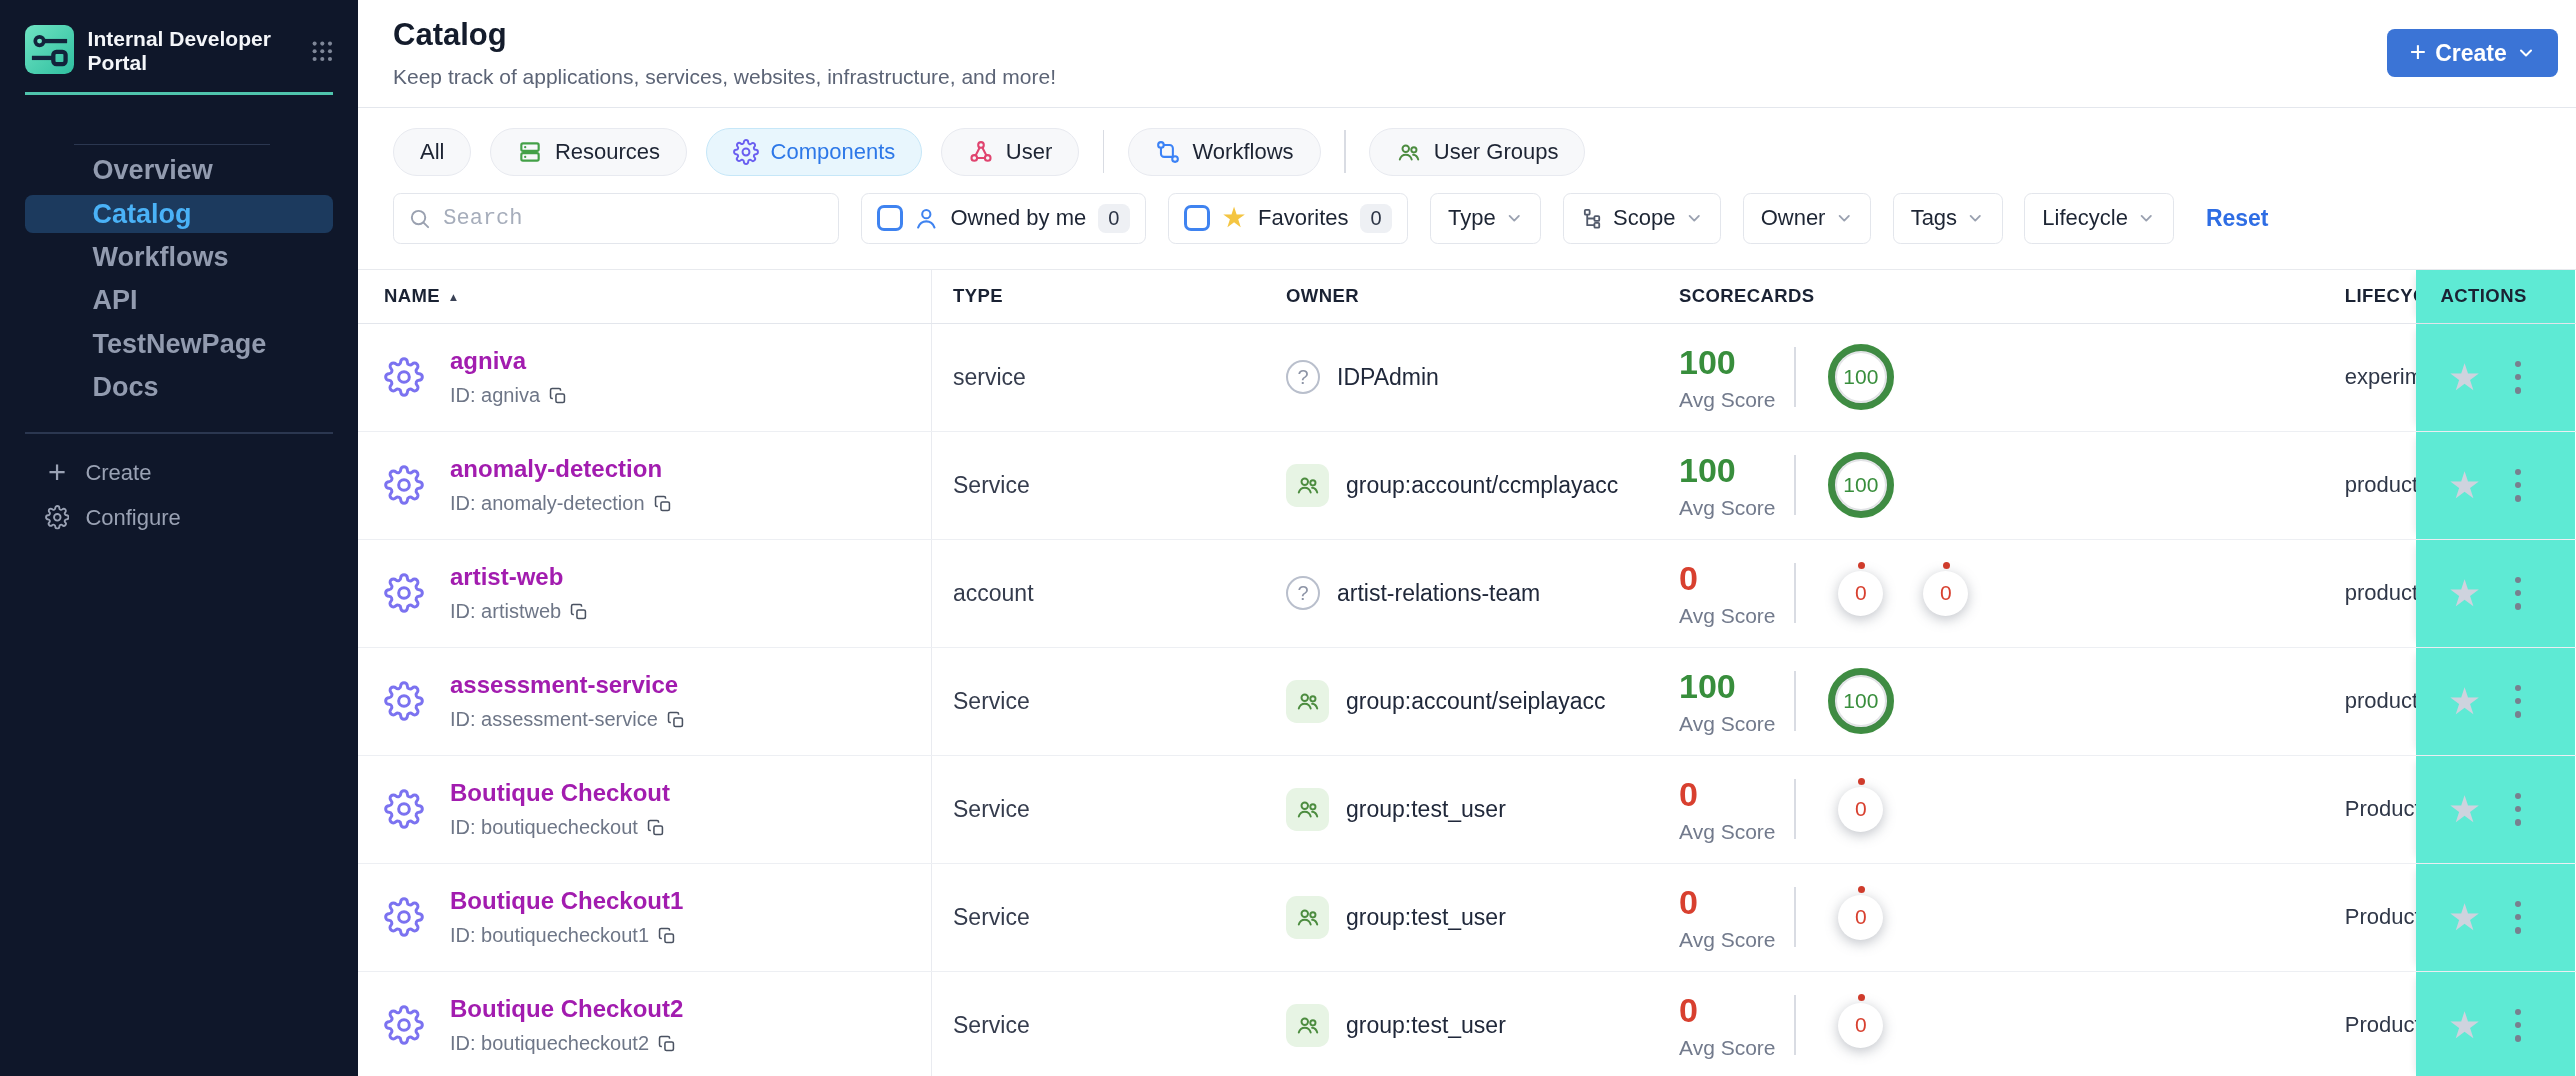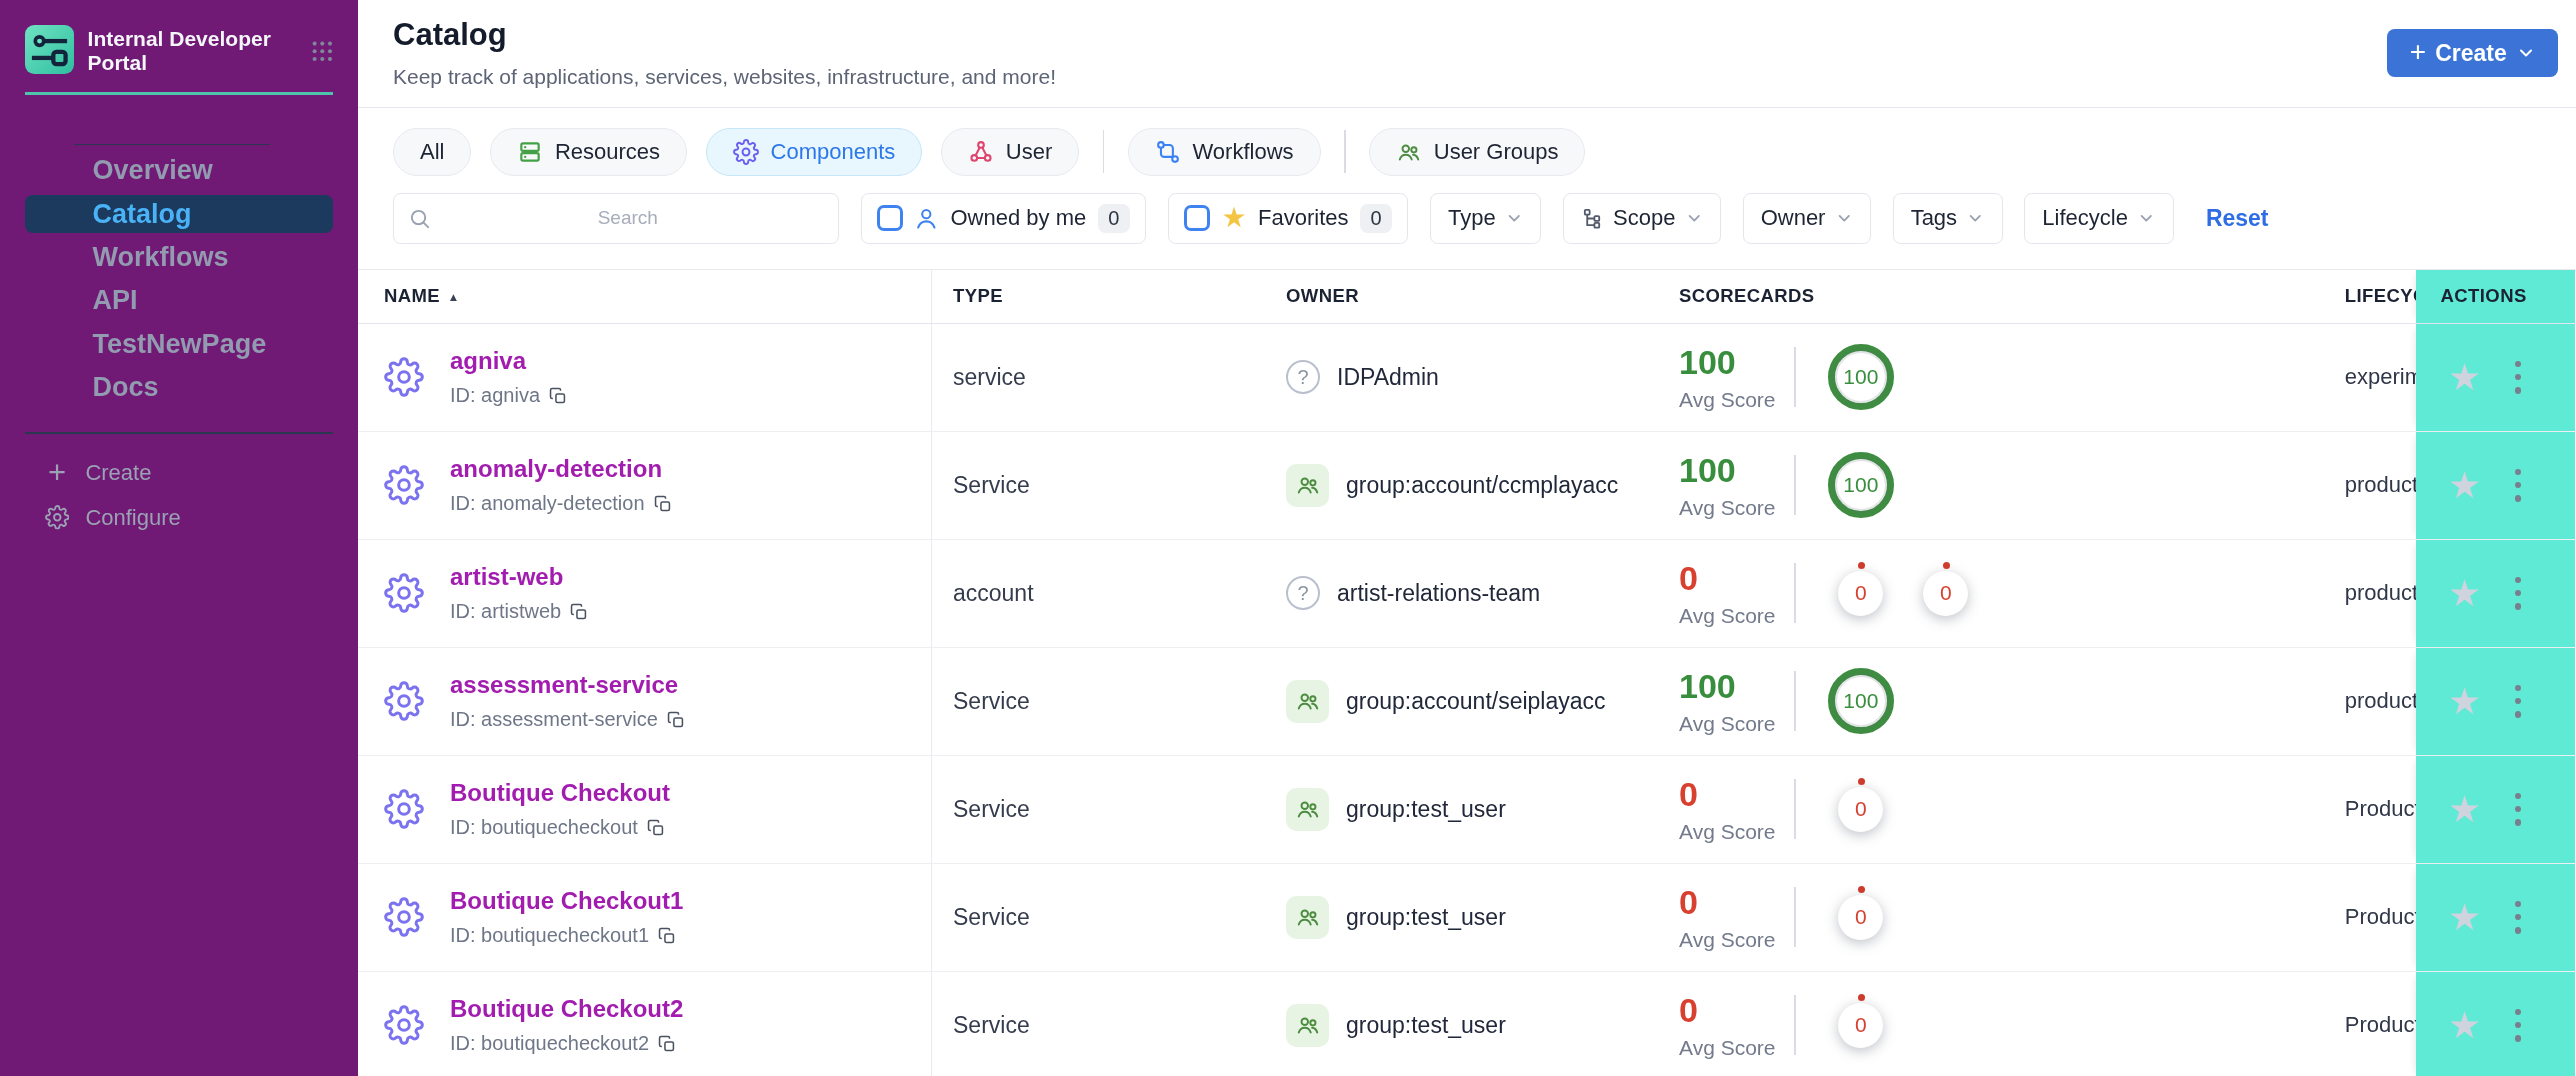--- a/index.html
+++ b/index.html
@@ -2,21 +2,21 @@
 <html style="font-size:12.3px"><head>
 <meta charset="utf-8">
 <style>
   * { margin:0; padding:0; box-sizing:border-box; }
   html,body { width:2576px; height:1077px; overflow:hidden; background:#fff;
     font-family:"Liberation Sans", sans-serif; color:#1c2434; }
 
   .app { display:flex; width:2576px; height:1077px; }
 
   
-  .sidebar { width:358px; height:1077px; background:#701a75; flex:0 0 358px; position:relative; }
+  .sidebar { width:358px; height:1077px; background:#0f172a; flex:0 0 358px; position:relative; }
   .side-brand { display:flex; align-items:flex-start; padding:25px 23px 0 24.6px; }
   .brand-logo { width:49px; height:49px; flex:0 0 49px; }
   .brand-title { width:194px; margin-left:14px; font-size:21px; font-weight:bold; color:#f4f6f9; line-height:24px; padding-top:1.5px; }
   .grid-icon { margin-left:auto; margin-top:14px; width:24.6px; height:24.6px; color:#7f8798; }
   .teal-line { height:3.1px; background:#4fc4ad; margin:17px 24.6px 0 24.6px; }
   .side-sep1 { height:1.5px; background:#2b3750; margin:49px 88px 0 74px; }
   .side-nav { margin-top:6.2px; }
   .side-nav .item { margin:0 25px 5.4px 24.6px; height:38px; line-height:38px; padding-left:68px;
     border-radius:7.7px; font-size:27px; color:#929baf; cursor:pointer;font-weight:bold; }
   .side-nav .item.active { background:#1c3a5e; color:#4ab2f7; }
@@ -43,21 +43,21 @@
   .pill .ticon { width:26px; height:26px; }
   .pill.active { background:#e8f6fd; border-color:#c6e7f8; color:#2d78e8; }
   .tab-divider { width:1.5px; height:43px; background:#d9dce3; margin:0 4.6px; }
   .icon-green { color:#43a047; } .icon-purple { color:#6a5ff0; } .icon-pink { color:#e0446f; }
   .icon-blue { color:#3b82f6; } .icon-dgreen { color:#4c8c3f; }
 
   
   .filters { display:flex; align-items:center; gap:21.5px; padding:10.8px 0 0 35px; }
   .search-box { width:446px; height:51px; border:1.5px solid #e3e6ec; border-radius:7.7px; display:flex; align-items:center; padding:0 14px; background:#fff; }
   .search-box .sicon { width:23px; height:23px; color:#9aa1b0; flex:0 0 23px; }
-  .search-box input { border:none; outline:none; font-size:19px; color:#1c2434; margin-left:12.3px; width:369px; font-family:Liberation Sans, sans-serif;text-align:center; }
+  .search-box input { border:none; outline:none; font-size:22px; color:#1c2434; margin-left:12.3px; width:369px; font-family:Liberation Mono, monospace; }
   .search-box input::placeholder { color:#a6adbb; }
   .filter-box { height:51px; border:1.5px solid #e3e6ec; border-radius:7.7px; display:flex; align-items:center; padding:0 15.4px; gap:11.5px; background:#fff; cursor:pointer; }
   .checkbox { width:26px; height:26px; border:3.1px solid #3f83f0; border-radius:7px; background:#fff; cursor:pointer; flex:0 0 26px; }
   .picon { width:24.6px; height:24.6px; color:#3f83f0; }
   .fav-star::before { content:"★"; color:#f4c542; font-size:28px; line-height:28px; }
   .f-label { font-size:22px; color:#1d2534; }
   .count-badge { min-width:32px; height:29px; background:#eef0f4; border-radius:7.7px; display:flex; align-items:center; justify-content:center; font-size:20px; color:#2c3445; padding:0 7.7px; }
   .drop { gap:9.2px; padding:0 17px; }
   .drop .dicon { width:23px; height:23px; color:#525a6b; }
   .drop .chev { width:18.5px; height:18.5px; color:#9aa1b0; }

